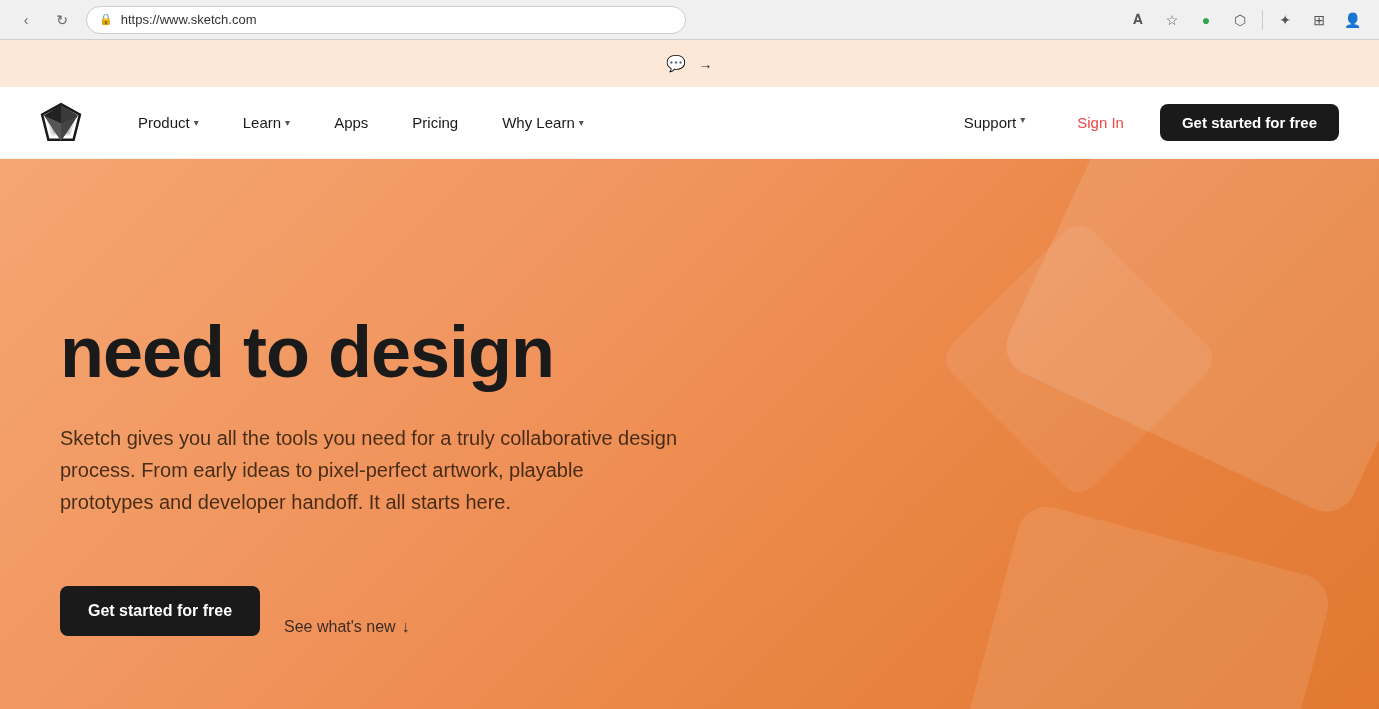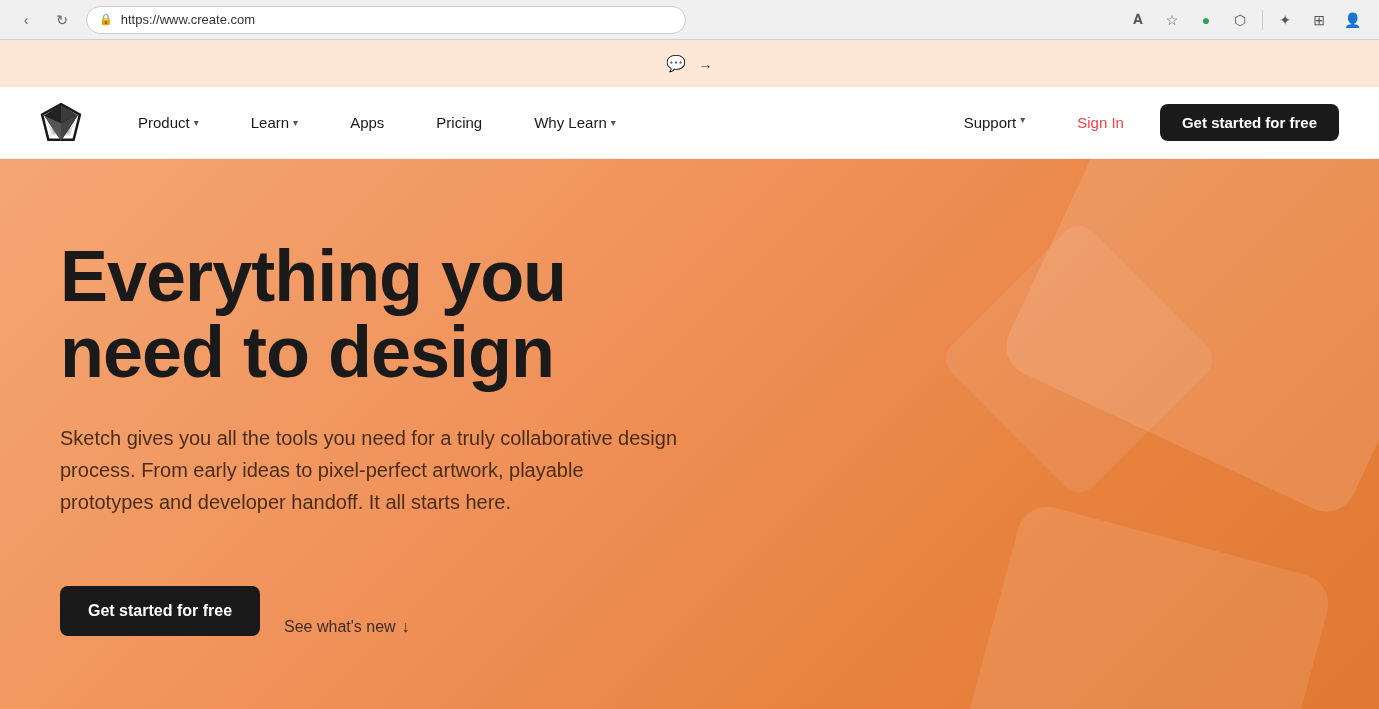--- a/index.html
+++ b/index.html
@@ -95,21 +95,21 @@
       border-bottom: 1px solid #f0f0f0;
     }
     .nav-logo {
       display: flex;
       align-items: center;
       margin-right: 40px;
     }
     .nav-links {
       display: flex;
       align-items: flex-end;
-      gap: 20px;
+      gap: 12px;
       flex: 1;
     }
     .nav-link {
       padding: 8px 16px;
       font-size: 15px;
       font-weight: 500;
       color: #1a1a1a;
       cursor: pointer;
       border-radius: 6px;
       display: flex;
@@ -266,21 +266,21 @@
 </head>
 <body>
 
 <div class="browser-chrome">
   <div class="browser-nav-btns">
     <button class="browser-nav-btn">‹</button>
     <button class="browser-nav-btn">↻</button>
   </div>
   <div class="browser-address-bar">
     <span class="lock-icon">🔒</span>
-    <span>https://www.create.com</span>
+    <span>https://www.sketch.com</span>
   </div>
   <div class="browser-icons">
     <button class="browser-icon-btn" title="Font size">𝐀</button>
     <button class="browser-icon-btn">☆</button>
     <button class="browser-icon-btn green">●</button>
     <button class="browser-icon-btn">⬡</button>
     <div class="browser-separator"></div>
     <button class="browser-icon-btn">✦</button>
     <button class="browser-icon-btn">⊞</button>
     <button class="browser-icon-btn">👤</button>
@@ -345,21 +345,21 @@
 <section class="hero">
 
   <div class="hero-shape-container">
     <div class="hero-shape-1"></div>
     <div class="hero-shape-2"></div>
     <div class="hero-shape-3"></div>
   </div>
 
   <div class="hero-content">
     <h1 class="hero-title">
-      <span>Everything you</span><br>
+      <br>
       <span>need to design</span>
     </h1>
     <p class="hero-subtitle">Sketch gives you all the tools you need for a truly collaborative design process. From early ideas to pixel-perfect artwork, playable prototypes and developer handoff. It all starts here.</p>
     <div class="hero-actions">
       <button class="cta-btn-hero">
         <span>Get started for free</span>
       </button>
       <a class="see-new-link" href="#">
         <span>See what's new</span>
         <span>↓</span>

